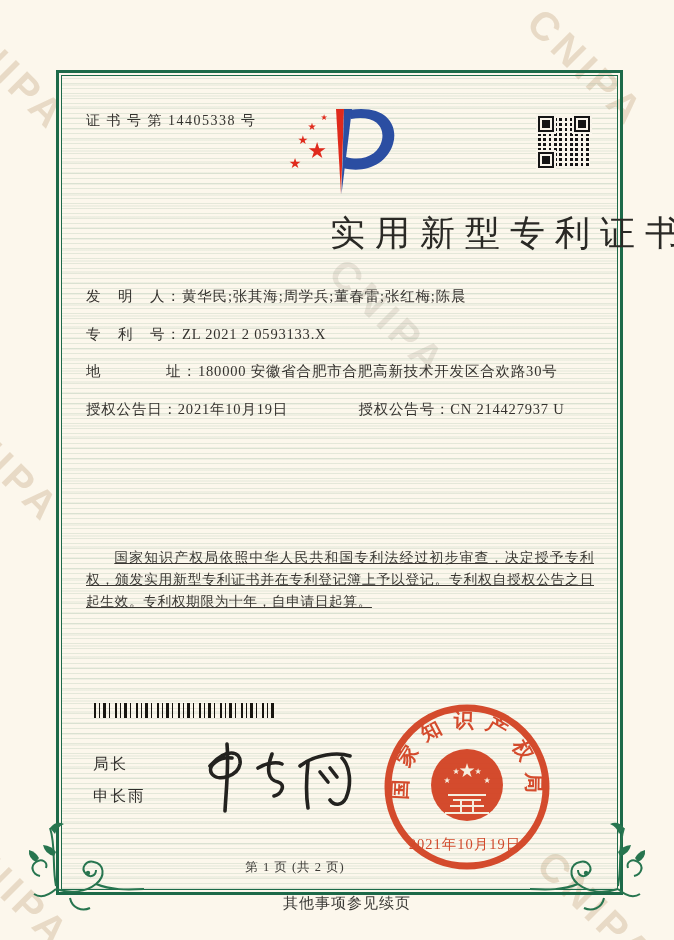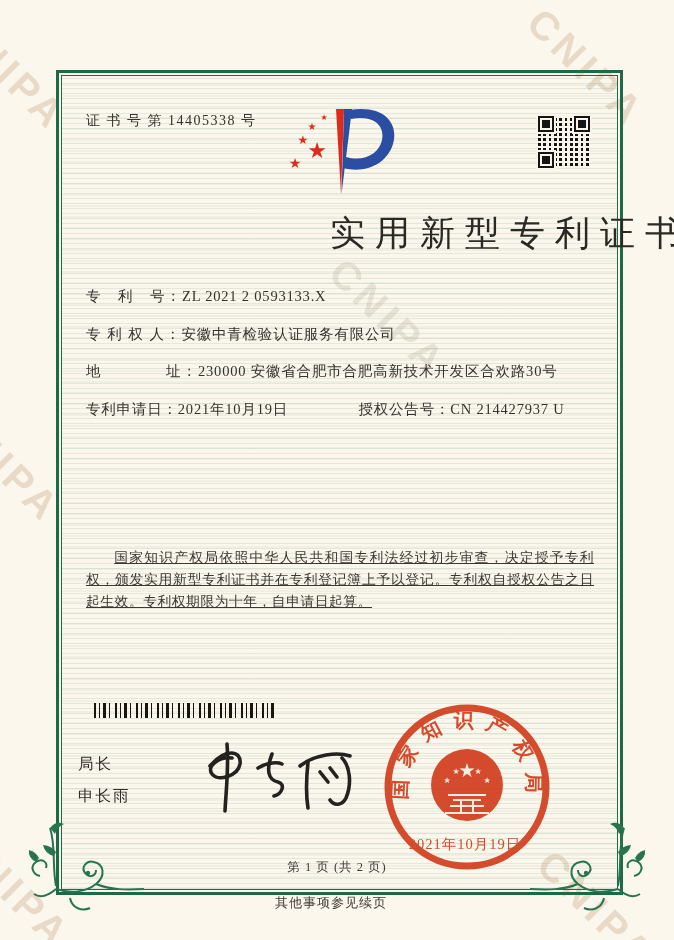--- a/index.html
+++ b/index.html
@@ -56,26 +56,26 @@
     text-align:justify;text-indent:2.05em;letter-spacing:.5px;color:#3a3833;text-decoration:underline;
   }
   .barcode{
     position:absolute;left:94px;top:703px;width:180px;height:15px;z-index:2;
     background-image:repeating-linear-gradient(90deg,
       #17150f 0 2px,transparent 2px 5px,
       #17150f 5px 6px,transparent 6px 9px,
       #17150f 9px 12px,transparent 12px 15px,
       #17150f 15px 16px,transparent 16px 21px);
   }
-  .director{position:absolute;left:78px;top:754px;z-index:2;font-size:15.5px;color:#2f2d2a;letter-spacing:2px;}
+  .director{position:absolute;left:93px;top:754px;z-index:2;font-size:15.5px;color:#2f2d2a;letter-spacing:2px;}
   .director div{margin-bottom:11px;}
   .signature{position:absolute;left:180px;top:736px;z-index:3;}
   .seal{position:absolute;left:382px;top:702px;z-index:3;opacity:.93;}
-  .pagenum{position:absolute;left:0;top:859px;width:674px;text-align:center;z-index:2;font-size:12.5px;color:#3b3a36;letter-spacing:1px;}
-  .note{position:absolute;left:0;top:894px;width:640px;text-align:center;z-index:2;font-size:13px;color:#3b3a36;letter-spacing:1px;padding-left:11px;}
+  .pagenum{position:absolute;left:0;top:859px;width:590px;text-align:center;z-index:2;font-size:12.5px;color:#3b3a36;letter-spacing:1px;}
+  .note{position:absolute;left:16px;top:894px;width:640px;text-align:center;z-index:2;font-size:15px;color:#3b3a36;letter-spacing:1px;padding-left:11px;}
 </style>
 </head>
 <body>
 
 <span class="wm" style="left:-28px;top:4px">CNIPA</span>
 <span class="wm" style="left:550px;top:0px">CNIPA</span>
 <span class="wm mid" style="left:352px;top:250px">CNIPA</span>
 <span class="wm" style="left:-34px;top:396px">CNIPA</span>
 <span class="wm" style="left:-24px;top:822px">CNIPA</span>
 <span class="wm" style="left:560px;top:842px">CNIPA</span>
@@ -134,25 +134,25 @@
 
 <div class="qr">
   <i class="tl"></i>
   <i class="tr"></i>
   <i class="bl"></i>
 </div>
 
 <h1 class="title">实用新型专利证书</h1>
 
 <div class="rows">
+  <div class="row"><span class="lab">发　明　人：</span><span>黄华民;张其海;周学兵;董春雷;张红梅;陈晨</span></div>
   <div class="row"><span class="lab">专　利　号：</span><span>ZL 2021 2 0593133.X</span></div>
-  <div class="row"><span class="lab">专 利 权 人：</span><span>安徽中青检验认证服务有限公司</span></div>
-  <div class="row"><span class="lab">地　　　　址：</span><span>230000 安徽省合肥市合肥高新技术开发区合欢路30号</span></div>
+  <div class="row"><span class="lab">地　　　　址：</span><span>180000 安徽省合肥市合肥高新技术开发区合欢路30号</span></div>
   <div class="row">
-    <span class="g1"><span>专利申请日：</span><span>2021年10月19日</span></span>
+    <span class="g1"><span>授权公告日：</span><span>2021年10月19日</span></span>
     <span>授权公告号：</span><span>CN 214427937 U</span>
   </div>
 </div>
 
 <div class="paras">
   <p>国家知识产权局依照中华人民共和国专利法经过初步审查，决定授予专利权，颁发实用新型专利证书并在专利登记簿上予以登记。专利权自授权公告之日起生效。专利权期限为十年，自申请日起算。</p>
 </div>
 
 <div class="barcode"></div>
 

